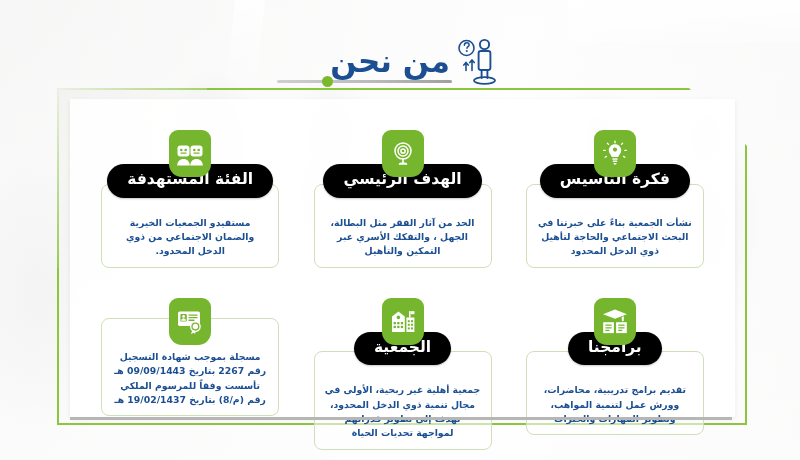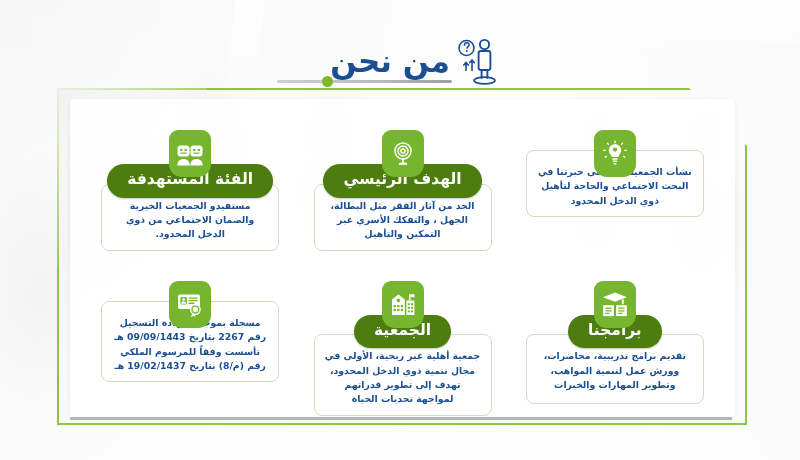--- a/index.html
+++ b/index.html
@@ -158,36 +158,36 @@
     justify-content: center;
     position: relative;
     z-index: 3;
     margin-bottom: -13px;
   }
   .card-icon svg { display: block; }
 
   .card-title {
     position: relative;
     z-index: 2;
-    background: #4d7c0f;
+    background: #000000;
     color: #ffffff;
     font-size: 15.5px;
     font-weight: 700;
     line-height: 1;
     padding: 8px 20px 10px;
     border-radius: 17px;
     box-shadow: 0 1px 2px rgba(0,0,0,.22);
     white-space: nowrap;
     text-align: center;
   }
 
   .card-body {
     position: relative;
     margin-top: -14px;
-    padding: 14px 10px 8px;
+    padding: 31px 10px 8px;
     width: 178px;
     min-height: 62px;
     border: 1px solid #cfe0b8;
     border-radius: 8px;
     background: rgba(255,255,255,.55);
     color: #1b4f92;
     font-size: 9.3px;
     line-height: 1.55;
     text-align: center;
     font-weight: 600;
@@ -269,20 +269,21 @@
               <path d="M5.4 3.2l1.1 1.2"></path>
               <path d="M20.6 3.2l-1.1 1.2"></path>
             <path d="M1.6 10.4h1.6"></path>
               <path d="M24.4 10.4h-1.6"></path>
             <path d="M3.1 17.2l1.4-.8"></path>
               <path d="M22.9 17.2l-1.4-.8"></path>
           </g>
           <circle cx="13" cy="9.6" r="2.1" fill="#76b62e"></circle>
         </svg>
       </div>
+      <div class="card-title">فكرة التأسيس</div>
       <div class="card-body">نشأت الجمعية بناءً على خبرتنا في البحث الاجتماعي والحاجة لتأهيل ذوي الدخل المحدود</div>
     </div>
 
     <div class="card">
       <div class="card-icon">
         <svg width="26" height="28" viewBox="0 0 26 28">
           <g fill="none" stroke="#ffffff" stroke-width="1.5">
             <circle cx="13" cy="11" r="8"></circle>
             <circle cx="13" cy="11" r="5"></circle>
             <circle cx="13" cy="11" r="2.1"></circle>

